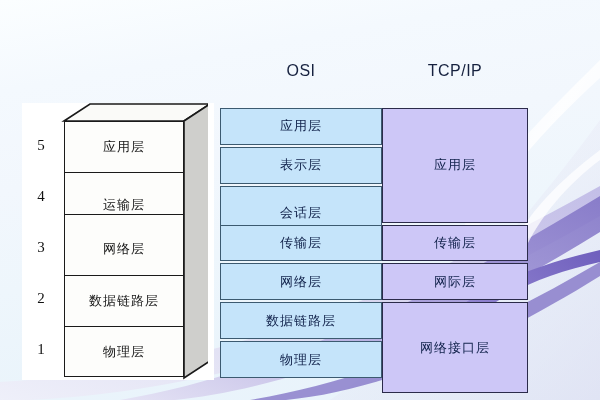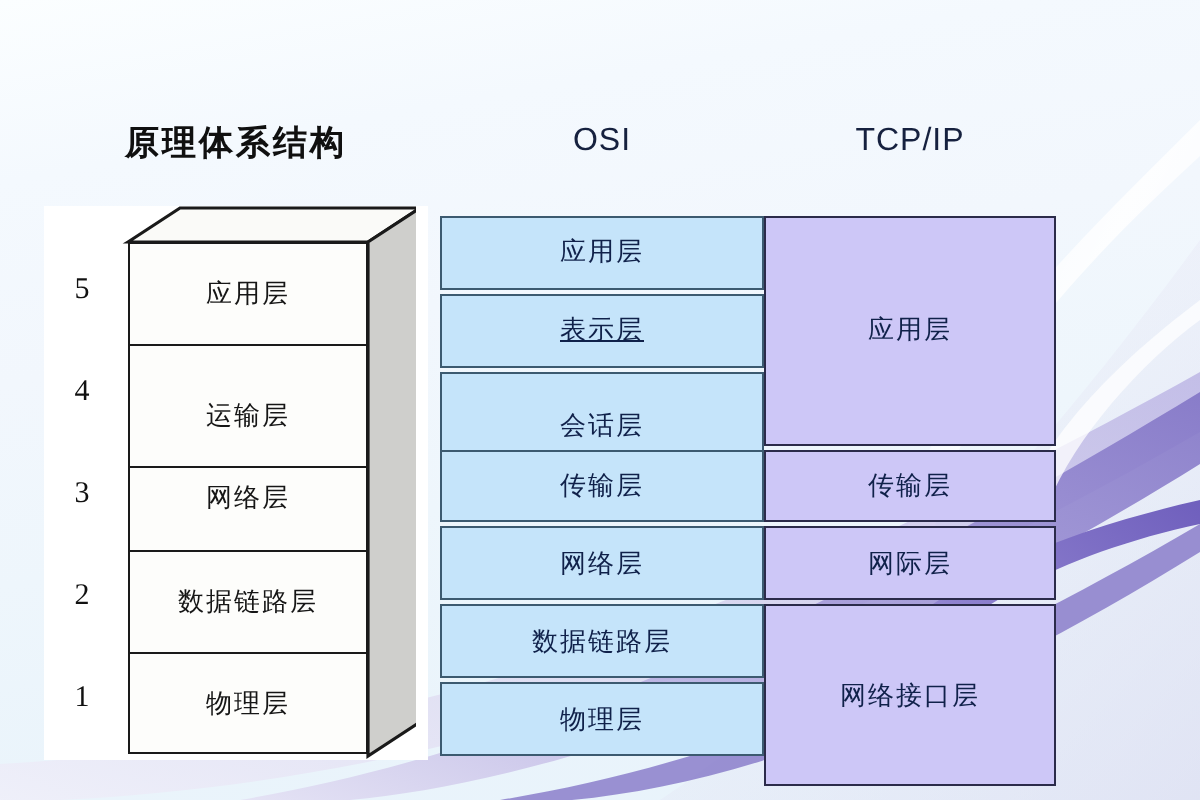--- a/index.html
+++ b/index.html
@@ -228,21 +228,20 @@
     <path d="M600,250 C520,268 452,300 436,334 C424,362 452,384 510,392
              C466,380 448,362 458,340 C474,306 534,276 600,262 Z" fill="url(#gPurpleA)"></path>
 
     <path d="M250,400 C360,382 470,338 600,262 L600,276
              C478,352 372,392 286,400 Z" fill="#7d6fc4" opacity="0.75"></path>
 
     <path d="M600,150 C560,180 524,216 512,250 L524,252
              C538,218 570,182 600,160 Z" fill="#ffffff" opacity="0.75"></path>
   </svg>
 
-  <div class="col-title" id="title-principle">原理体系结构</div>
   <div class="col-title" id="title-tcpip">TCP/IP</div>
   <div class="col-title" id="title-osi">OSI</div>
 
   <div id="left-panel"></div>
 
   <div id="stack-wrap">
     <div class="num-col">
         <div class="num-cell" style="top: 33.6px;">5</div>
         <div class="num-cell" style="top: 84.8px;">4</div>
         <div class="num-cell" style="top: 136px;">3</div>
@@ -253,41 +252,41 @@
       <svg width="148" height="277" viewBox="0 0 148 277" xmlns="http://www.w3.org/2000/svg" style="position:absolute;left:0;top:0;">
 
         <polygon points="4,18 30,1 150,1 124,18" fill="#fafaf8" stroke="#1a1a1a" stroke-width="1.6"></polygon>
 
         <polygon points="124,18 150,1 150,258 124,275" fill="#cfcfcc" stroke="#1a1a1a" stroke-width="1.6"></polygon>
       </svg>
       <div class="face-front">
           <div class="layer-row" style="top: 0px; height: 51.2px;">
             <span>应用层</span>
           </div>
-          <div class="layer-row" style="top: 61px; height: 51.2px;">
+          <div class="layer-row" style="top: 42px; height: 51.2px; align-items: flex-end;">
             <span>运输层</span>
           </div>
           <div class="layer-row" style="top: 102.4px; height: 51.2px;">
             <span>网络层</span>
           </div>
           <div class="layer-row" style="top: 153.6px; height: 51.2px;">
             <span>数据链路层</span>
           </div>
           <div class="layer-row last" style="top: 204.8px; height: 51.2px;">
             <span>物理层</span>
           </div>
         </div>
     </div>
   </div>
 
   <div id="osi-col">
       <div class="osi-cell" style="top: 0px; height: 36.8571px;">
         <span>应用层</span>
       </div>
-      <div class="osi-cell" style="top: 38.8571px; height: 36.8571px; text-decoration: underline;">
+      <div class="osi-cell" style="top: 38.8571px; height: 36.8571px;">
         <span>表示层</span>
       </div>
       <div class="osi-cell" style="top: 77.7143px; height: 54px;">
         <span>会话层</span>
       </div>
       <div class="osi-cell" style="top: 116.571px; height: 36.8571px;">
         <span>传输层</span>
       </div>
       <div class="osi-cell" style="top: 155.429px; height: 36.8571px;">
         <span>网络层</span>

